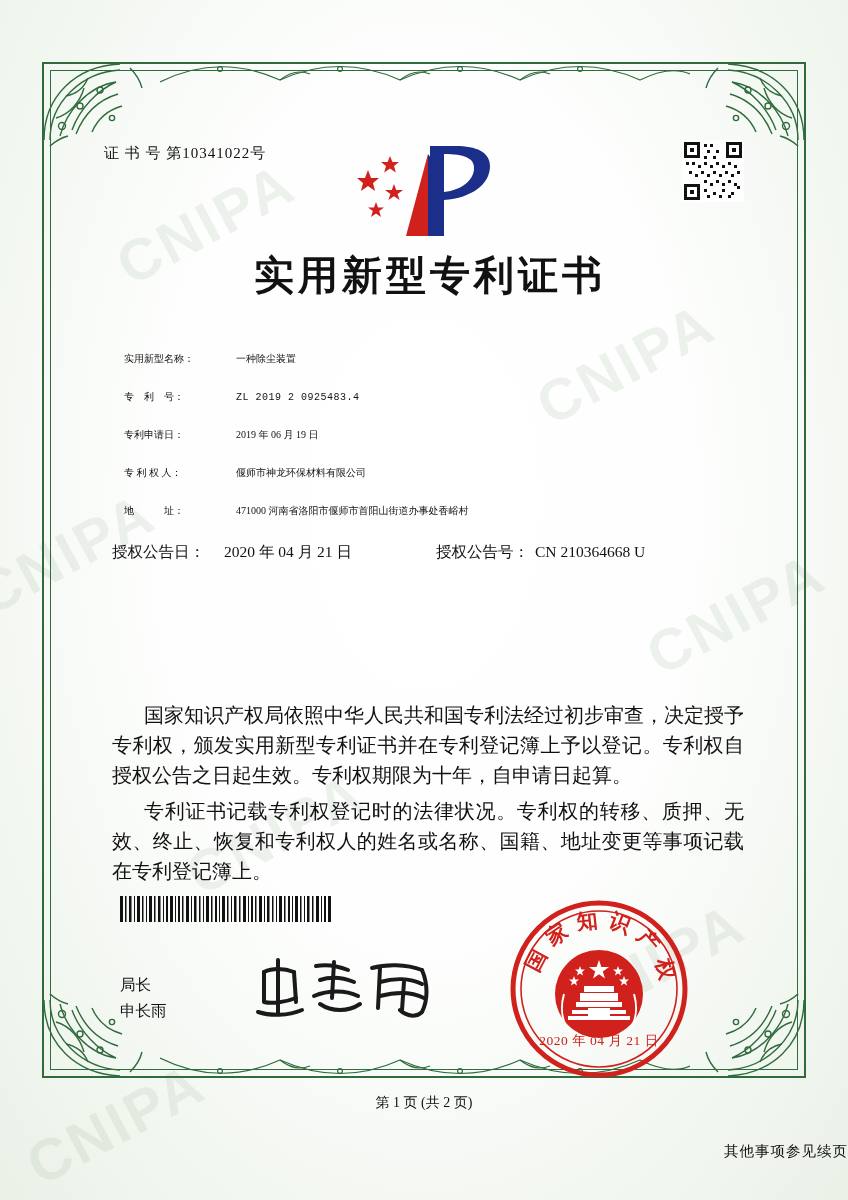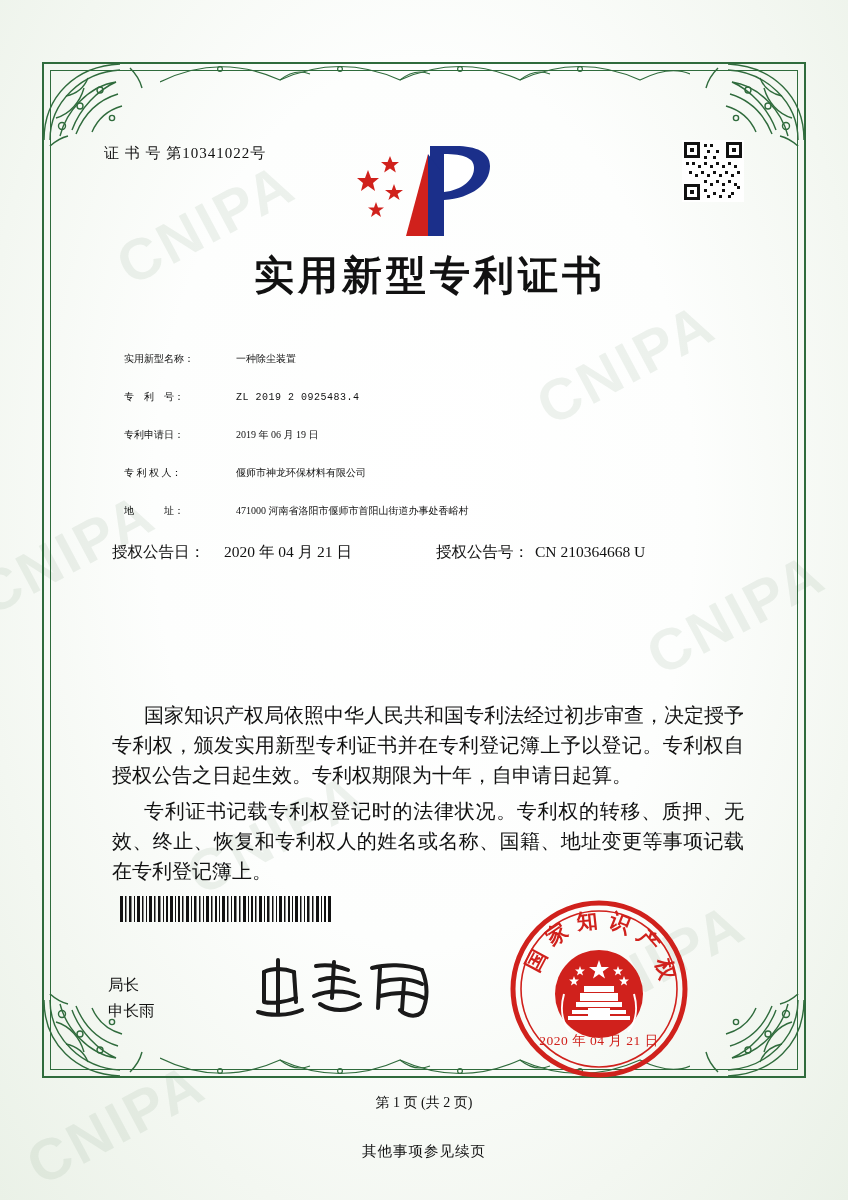--- a/index.html
+++ b/index.html
@@ -163,21 +163,21 @@
   
   .barcode {
     position: absolute;
     left: 120px; top: 896px;
     width: 212px; height: 26px;
   }
 
   
   .sig-label {
     position: absolute;
-    left: 108px; top: 972px;
+    left: 120px; top: 972px;
     font-size: 15.5px;
     color: #111;
     line-height: 26px;
   }
   .sig-hand {
     position: absolute;
     left: 254px; top: 952px;
     width: 200px; height: 70px;
   }
 
@@ -201,21 +201,21 @@
   .page-num {
     position: absolute;
     left: 0; right: 0; top: 1094px;
     text-align: center;
     font-size: 14px;
     color: #111;
   }
   .footer-note {
     position: absolute;
     left: 0; right: 0; top: 1142px;
-    text-align: center;
+    text-align: right;
     font-size: 14.5px;
     color: #111;
     letter-spacing: 1px;
   }
 </style>
 </head>
 <body>
 
 <div class="page">
 

